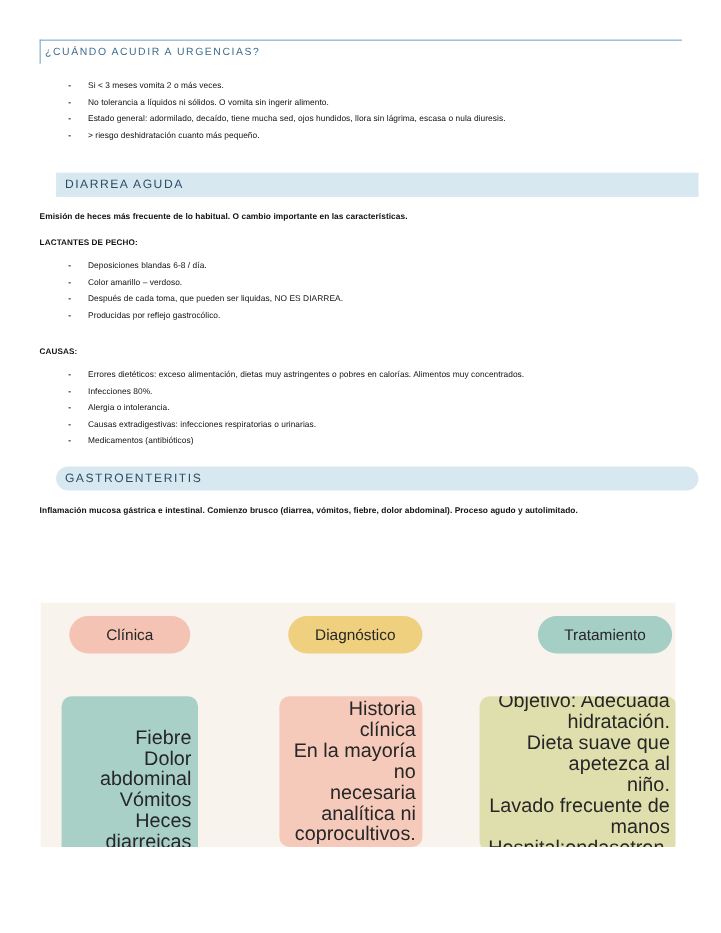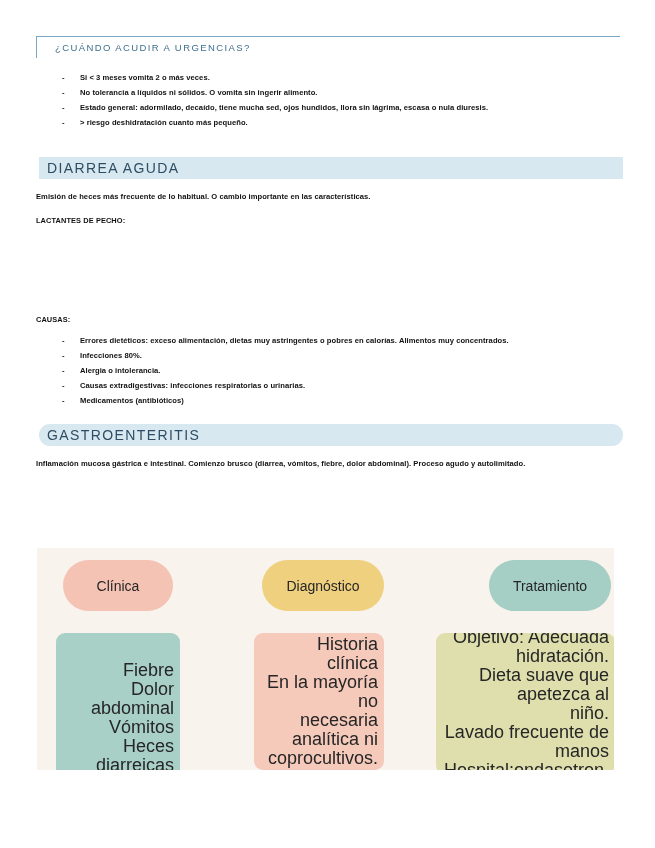--- a/index.html
+++ b/index.html
@@ -26,39 +26,39 @@
 
   
   .heading-rule {
     position: absolute;
     left: 36px;
     width: 584px;
     box-sizing: border-box;
     border-top: 1.5px solid #7ba7c7;
     border-left: 1.5px solid #7ba7c7;
     height: 22px;
-    padding-left: 18px;
+    padding-left: 4px;
     line-height: 22px;
     font-size: 9.5px;
     letter-spacing: 1.4px;
     color: #3f6f8f;
     font-family: "Liberation Sans", sans-serif;
     white-space: nowrap;
   }
 
   .heading-band {
     position: absolute;
-    left: 39px;
+    left: 51px;
     width: 584px;
     height: 22px;
     box-sizing: border-box;
     background: #d7e8f0;
     padding-left: 8px;
     line-height: 22px;
-    font-size: 14px;
+    font-size: 11px;
     letter-spacing: 1.4px;
     color: #2e4d63;
     white-space: nowrap;
   }
 
   
   .para {
     position: absolute;
     left: 36px;
     font-size: 7.6px;
@@ -81,21 +81,21 @@
   .bullets {
     position: absolute;
     left: 0;
     width: 600px;
   }
   .bullet-row {
     position: relative;
     height: 15px;
     padding-left: 80px;
     font-size: 7.6px;
-    font-weight: bold;
+    font-weight: normal;
     color: #111111;
     line-height: 15px;
     letter-spacing: 0.05px;
     white-space: nowrap;
   }
   .bullet-row::before {
     content: "-";
     position: absolute;
     left: 62px;
     top: 0;
@@ -109,21 +109,21 @@
     left: 37px;
     top: 548px;
     width: 577px;
     height: 222px;
     background: #f9f3ed;
     overflow: hidden;
   }
   .pill {
     position: absolute;
     top: 12px;
-    height: 51px;
+    height: 34px;
     border-radius: 26px;
     display: flex;
     align-items: center;
     justify-content: center;
     font-size: 14px;
     color: #262626;
   }
   .card {
     position: absolute;
     top: 85px;
@@ -164,20 +164,26 @@
     <div class="bullet-row">Estado general: adormilado, decaído, tiene mucha sed, ojos hundidos, llora sin lágrima, escasa o nula diuresis.</div>
     <div class="bullet-row">&gt; riesgo deshidratación cuanto más pequeño.</div>
   </div>
 
   <div class="heading-band" style="top:157px;">DIARREA AGUDA</div>
 
   <div class="para" style="top:190px; width:560px;">Emisión de heces más frecuente de lo habitual. O cambio importante en las características.</div>
 
   <div class="sublabel" style="top:216px;text-align:center;">LACTANTES DE PECHO:</div>
 
+  <div class="bullets" style="top:234px;">
+    <div class="bullet-row">Deposiciones blandas 6-8 / día.</div>
+    <div class="bullet-row">Color amarillo – verdoso.</div>
+    <div class="bullet-row">Después de cada toma, que pueden ser liquidas, NO ES DIARREA.</div>
+    <div class="bullet-row">Producidas por reflejo gastrocólico.</div>
+  </div>
 
   <div class="sublabel" style="top:315px;">CAUSAS:</div>
 
   <div class="bullets" style="top:333px;">
     <div class="bullet-row">Errores dietéticos: exceso alimentación, dietas muy astringentes o pobres en calorías. Alimentos muy concentrados.</div>
     <div class="bullet-row">Infecciones 80%.</div>
     <div class="bullet-row">Alergia o intolerancia.</div>
     <div class="bullet-row">Causas extradigestivas: infecciones respiratorias o urinarias.</div>
     <div class="bullet-row">Medicamentos (antibióticos)</div>
   </div>

